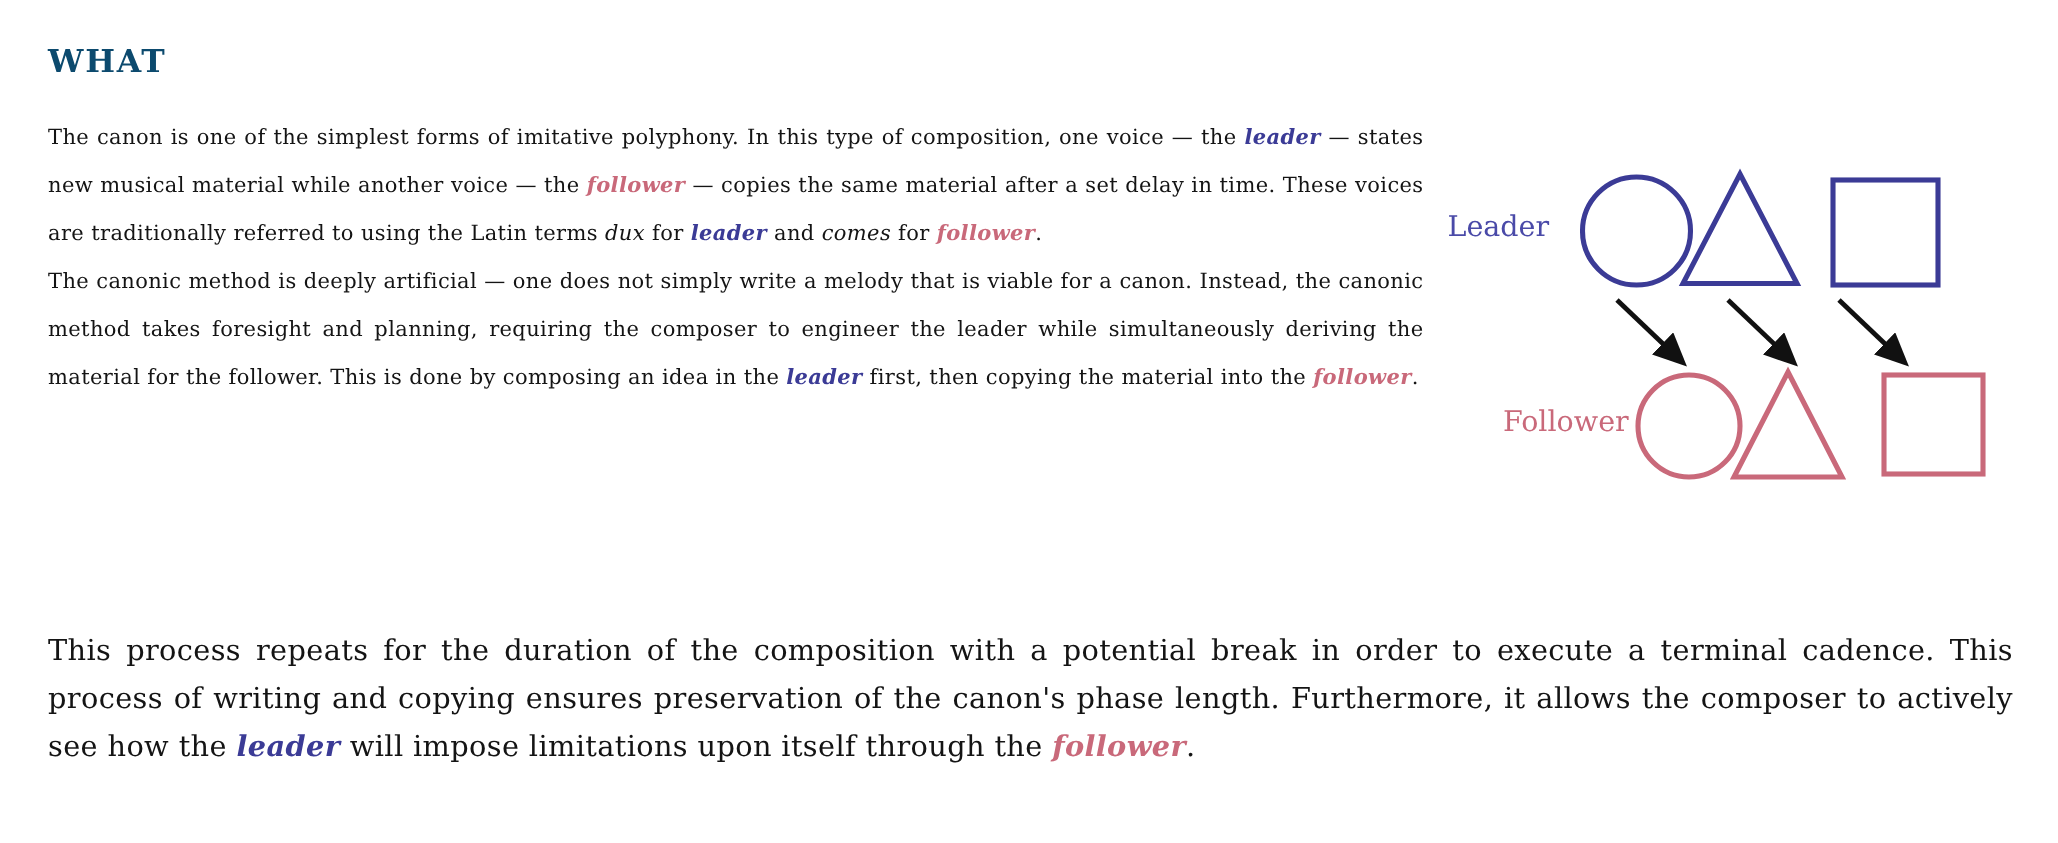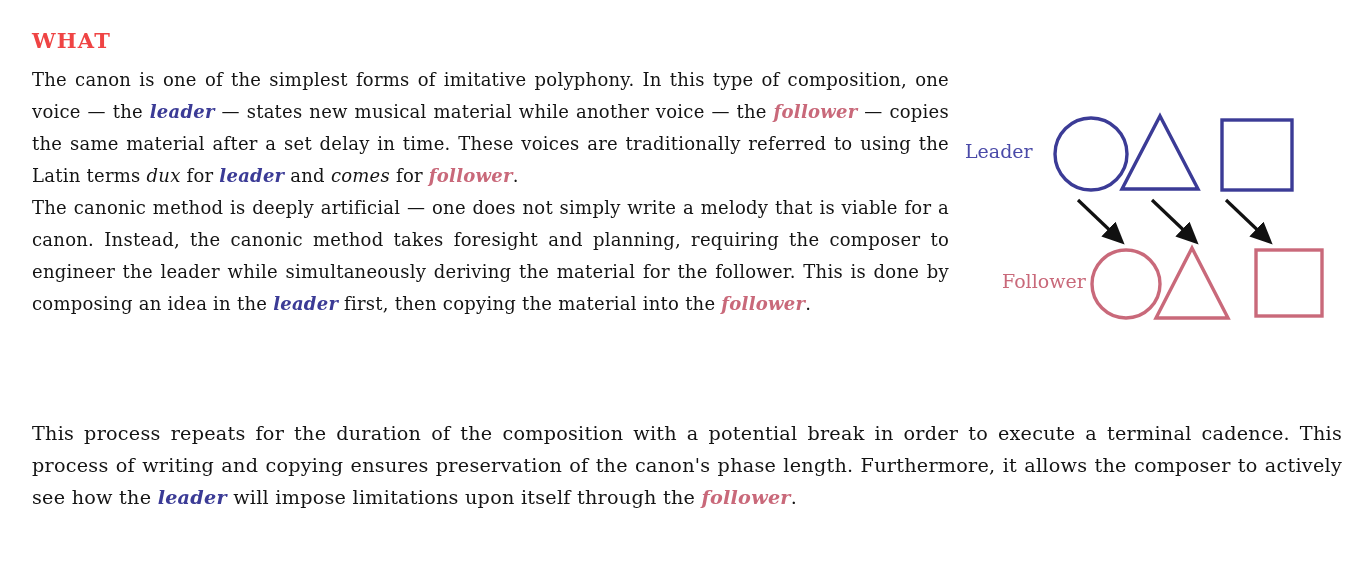--- a/index.html
+++ b/index.html
@@ -20,28 +20,28 @@
     height: 562px;
   }
   .heading {
     position: absolute;
     left: 32px;
     top: 28px;
     font-family: "DejaVu Serif", serif;
     font-weight: bold;
     font-size: 21px;
     letter-spacing: 1.2px;
-    color: #ef4444;
+    color: #0c4a6e;
   }
   .col-text {
     position: absolute;
     left: 32px;
-    top: 64px;
+    top: 76px;
     width: 917px;
-    font-size: 18px;
+    font-size: 14px;
     line-height: 32px;
     text-align: justify;
     letter-spacing: 0.25px;
   }
   .full-text {
     position: absolute;
     left: 32px;
     top: 418px;
     width: 1310px;
     font-size: 19.2px;

